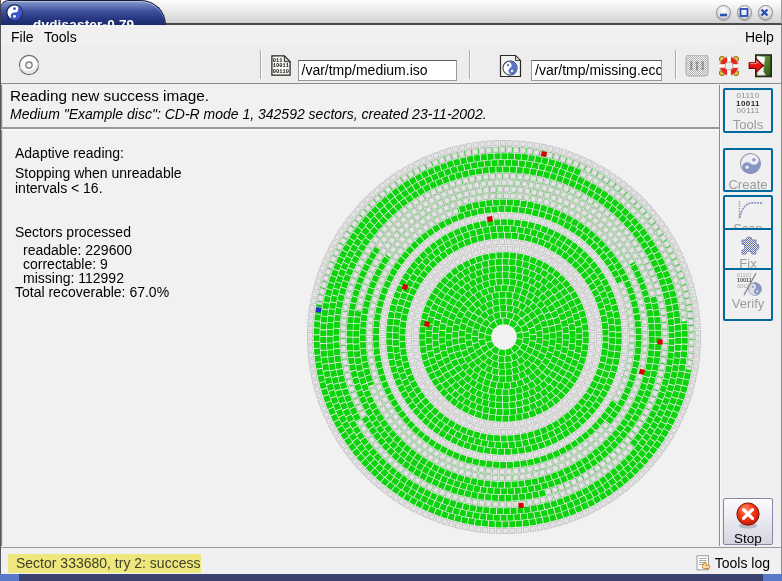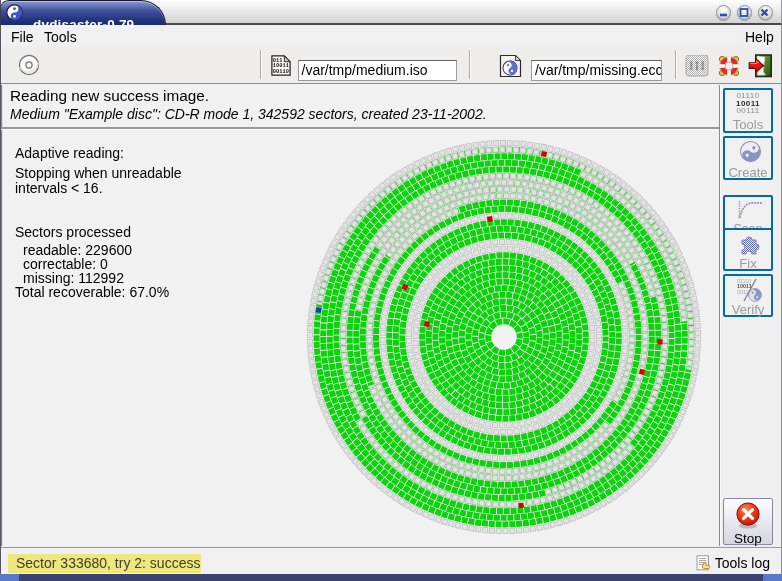--- a/index.html
+++ b/index.html
@@ -146,21 +146,21 @@
 
 <div class="abs" id="mainpanel"></div>
 <div class="abs" id="headline1">Reading new success image.</div>
 <div class="abs" id="headline2">Medium "Example disc": CD-R mode 1, 342592 sectors, created 23-11-2002.</div>
 <div class="abs" id="hsep"></div>
 <div class="abs lbl" style="left:15px;top:145px">Adaptive reading:</div>
 <div class="abs lbl" style="left:15px;top:166px;line-height:15.3px">Stopping when unreadable
 intervals &lt; 16.</div>
 <div class="abs lbl" style="left:15px;top:224px">Sectors processed</div>
 <div class="abs lbl" style="left:23px;top:241.5px">readable: 229600</div>
-<div class="abs lbl" style="left:23px;top:256px">correctable: 0</div>
+<div class="abs lbl" style="left:23px;top:256px">correctable: 9</div>
 <div class="abs lbl" style="left:23px;top:269.5px">missing: 112992</div>
 <div class="abs lbl" style="left:15px;top:283.5px">Total recoverable: 67.0%</div>
 <div class="abs" style="left:300px;top:133px;width:410px;height:410px"><svg width="410" height="410" viewBox="0 0 410 410">
 <circle cx="204.0" cy="204.0" r="15.8" fill="none" stroke="#0CD30C" stroke-width="6.0" stroke-dasharray="6.24 0.85" stroke-dashoffset="-2.30"></circle>
 <circle cx="204.0" cy="204.0" r="22.4" fill="none" stroke="#0CD30C" stroke-width="6.0" stroke-dasharray="5.85 0.85" stroke-dashoffset="-1.01"></circle>
 <circle cx="204.0" cy="204.0" r="29.0" fill="none" stroke="#0CD30C" stroke-width="6.0" stroke-dasharray="5.90 0.85" stroke-dashoffset="-4.39"></circle>
 <circle cx="204.0" cy="204.0" r="35.6" fill="none" stroke="#0CD30C" stroke-width="6.0" stroke-dasharray="5.93 0.85" stroke-dashoffset="-0.49"></circle>
 <circle cx="204.0" cy="204.0" r="42.2" fill="none" stroke="#0CD30C" stroke-width="6.0" stroke-dasharray="5.95 0.85" stroke-dashoffset="-3.64"></circle>
 <circle cx="204.0" cy="204.0" r="48.8" fill="none" stroke="#0CD30C" stroke-width="6.0" stroke-dasharray="5.96 0.85" stroke-dashoffset="-2.49"></circle>
 <circle cx="204.0" cy="204.0" r="55.4" fill="none" stroke="#0CD30C" stroke-width="6.0" stroke-dasharray="5.98 0.85" stroke-dashoffset="-0.40"></circle>
@@ -215,21 +215,21 @@
 <rect x="339.4" y="236.3" width="5.2" height="5.2" fill="#D80000" transform="rotate(14 342.0 238.9)"></rect>
 <rect x="218.5" y="369.9" width="5.2" height="5.2" fill="#D80000" transform="rotate(84 221.1 372.5)"></rect>
 <rect x="16.0" y="174.3" width="5.2" height="5.2" fill="#2233CC" transform="rotate(188 18.6 176.9)"></rect>
 </svg></div>
 
 <div class="abs" id="sidesep"></div>
 <div class="abs sbtn" style="top:88px;height:45px;padding-top:2px">
   <div style="font-size:8px;line-height:7.5px;color:#8A8A8A;letter-spacing:.4px">01110<br><b style="color:#2A2A2A">10011</b><br>00111</div>
   <div style="margin-top:2px">Tools</div>
 </div>
-<div class="abs sbtn" style="top:136px;height:44px">
+<div class="abs sbtn" style="top:148px;height:44px">
   <div class="ico">
       <svg style="position:absolute;left:14px;top:2px" width="23" height="23" viewBox="0 0 23 23">
 <g transform="rotate(42 11.5 11.5)">
 <circle cx="11.5" cy="11.5" r="10" fill="#EDEDF2" stroke="#8F8FA8" stroke-width="1"></circle>
 <path d="M11.5 1.5 a10 10 0 0 1 0 20 a5 5 0 0 1 0 -10 a5 5 0 0 0 0 -10 z" fill="#8894C4"></path>
 <circle cx="11.5" cy="6.5" r="1.7" fill="#8894C4"></circle>
 <circle cx="11.5" cy="16.5" r="1.7" fill="#EDEDF2"></circle>
 </g>
 </svg>
     </div>
@@ -252,21 +252,21 @@
 <rect width="2" height="2" fill="#EFEFEF"></rect>
             <rect width="1" height="1" fill="#5A6AAA"></rect>
             <rect x="1" y="1" width="1" height="1" fill="#5A6AAA"></rect>
 </pattern>
         </defs>
 <path d="M5 9 h4 a3 3 0 1 1 6 0 h4 v4 a3 3 0 1 1 0 6 v4 h-4 a3 3 0 1 0 -6 0 H5 v-4 a3 3 0 1 0 0 -6 z" fill="url(#st3)" stroke="#7E88B2" stroke-width="1"></path>
 </svg>
     </div>
   <div>Fix</div>
 </div>
-<div class="abs sbtn" style="top:274px;height:43px">
+<div class="abs sbtn" style="top:268px;height:53px">
   <div class="ico" style="height:26px">
       <svg style="position:absolute;left:11px;top:1px" width="28" height="26" viewBox="0 0 28 26">
 <text x="1" y="5.5" font-family="Liberation Sans,sans-serif" font-size="5.4" fill="#AAA">01110</text>
 <text x="1" y="11" font-family="Liberation Sans,sans-serif" font-size="5.4" font-weight="bold" fill="#555">10011</text>
 <text x="1" y="16.5" font-family="Liberation Sans,sans-serif" font-size="5.4" fill="#AAA">00111</text>
 <path d="M20 2 L8 24" stroke="#888" stroke-width="1.4"></path>
 <g transform="rotate(-45 19 18)" opacity=".85">
 <circle cx="19" cy="18" r="6.4" fill="#DDE0EC" stroke="#8890B0" stroke-width=".9"></circle>
 <path d="M19 11.6 a6.4 6.4 0 0 1 0 12.8 a3.2 3.2 0 0 1 0 -6.4 a3.2 3.2 0 0 0 0 -6.4 z" fill="#7A88B8"></path>
 <circle cx="19" cy="14.8" r="1.1" fill="#7A88B8"></circle>

